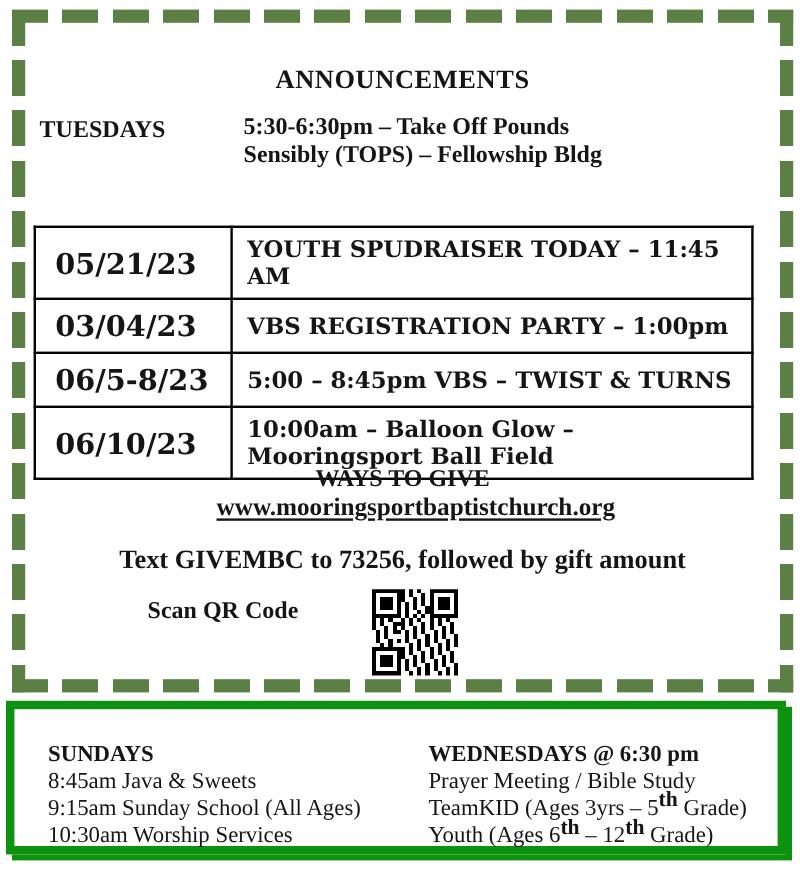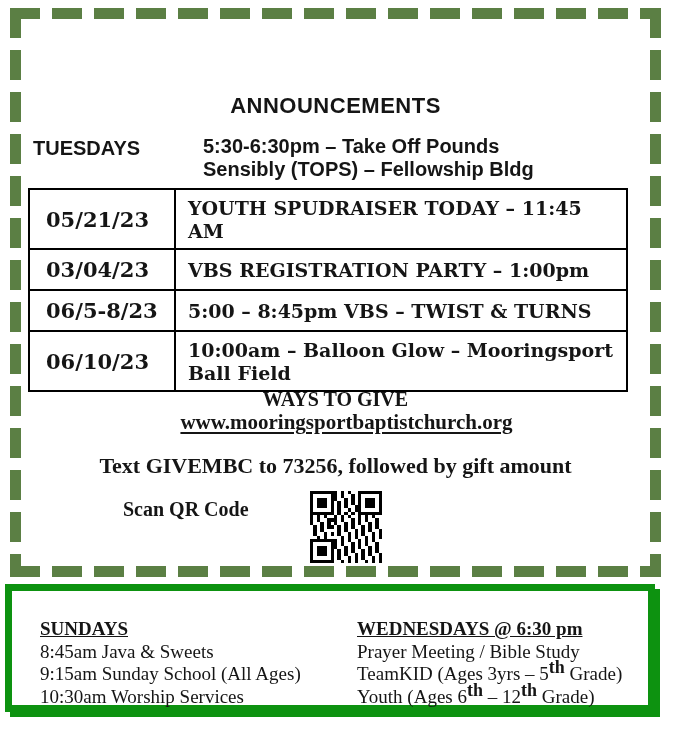--- a/index.html
+++ b/index.html
@@ -22,41 +22,41 @@
   .dash{position:absolute;background:transparent;}
   .dash.top,.dash.bottom{left:0;right:0;height:11px;
     background:repeating-linear-gradient(90deg,var(--dash-green) 0 30px,transparent 30px 42px);}
   .dash.top{top:0;}
   .dash.bottom{bottom:0;}
   .dash.left,.dash.right{top:0;bottom:0;width:11px;
     background:repeating-linear-gradient(180deg,var(--dash-green) 0 30px,transparent 30px 42px);}
   .dash.left{left:0;}
   .dash.right{right:0;}
 
-  .georgia{font-family:Liberation Sans, sans-serif;font-weight:bold;margin-top:40px;}
+  .georgia{font-family:Liberation Serif, serif;font-weight:bold;}
   .times{font-family:"Liberation Serif",serif;}
 
   .announce-heading{
     position:absolute;left:0;right:0;top:45px;
     text-align:center;font-size:22px;letter-spacing:0.5px;
   }
   .recurring-day{position:absolute;left:23px;top:89px;font-size:20px;}
   .recurring-desc{position:absolute;left:193px;top:87px;font-size:20px;line-height:23px;}
 
   
   table.events{
     position:absolute;left:18px;top:180px;width:600px;
     border-collapse:collapse;table-layout:fixed;
   }
   table.events td{
     border:2px solid #000;
     font-family:"DejaVu Serif",serif;font-weight:bold;
     vertical-align:middle;
   }
-  td.date-cell{width:146px;font-size:21px;padding:7px 6px 7px 16px;}
+  td.date-cell{width:164px;font-size:24px;padding:7px 6px 7px 16px;}
   td.desc-cell{font-size:19px;line-height:23px;padding:7px 6px 5px 12px;}
 
   
   .ways-heading{position:absolute;left:0;right:0;top:380px;text-align:center;
     font-size:20px;font-weight:bold;}
   .website{position:absolute;left:0;right:0;top:402px;text-align:center;
     font-size:21px;font-weight:bold;color:var(--ink);
     }
   .website span{text-decoration:underline;text-decoration-thickness:2px;text-underline-offset:3px;margin-left:22px;}
   .give-text{position:absolute;left:0;right:0;top:445px;text-align:center;
@@ -68,21 +68,21 @@
   .schedule-box{
     position:absolute;left:5px;top:584px;width:650px;height:128px;
     border:7px solid var(--solid-green);
     box-shadow:5px 5px 0 0 var(--solid-green);
     background:#fff;
     display:flex;
     padding:27px 0 0 28px;
   }
   .schedule-col{font-size:19px;line-height:22.5px;}
   .schedule-col.left{width:317px;}
-  .schedule-col .hdr{font-weight:bold;text-decoration:underline;}
+  .schedule-col .hdr{font-weight:bold;}
   sup{font-size:18px;line-height:0;font-weight:bold;}
 </style>
 </head>
 <body>
 
 <div id="page">
 
   <div class="dashed-frame">
     <div class="dash top"></div>
     <div class="dash bottom"></div>

